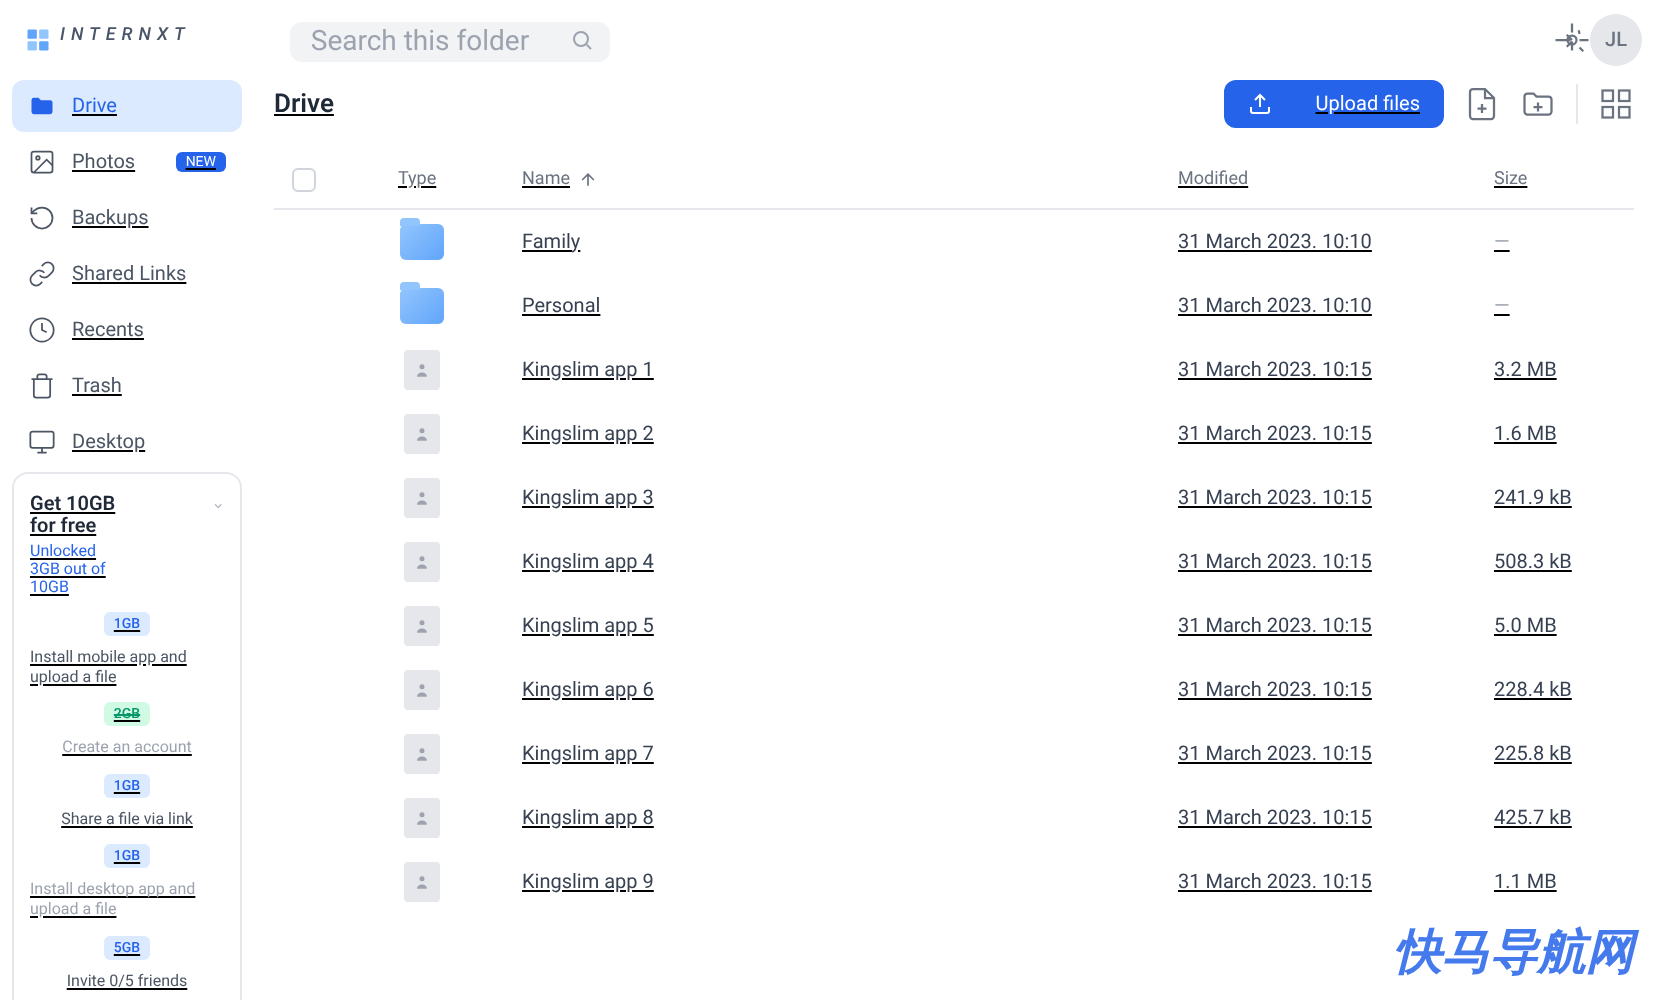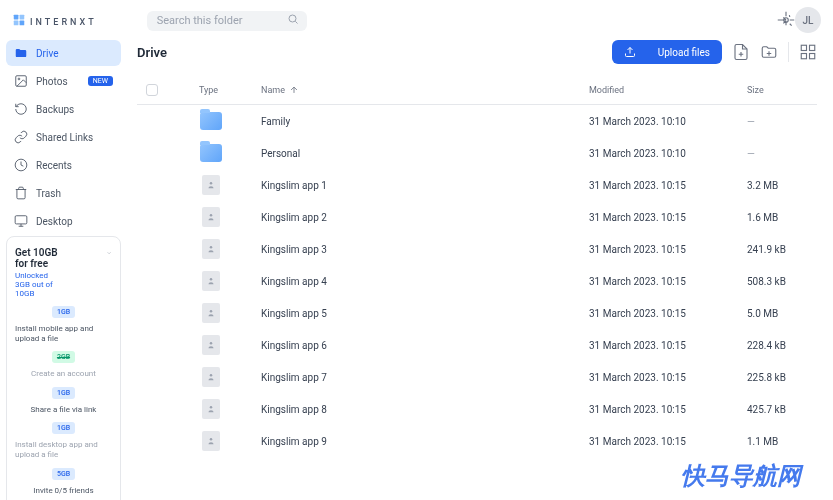--- a/index.html
+++ b/index.html
@@ -1,29 +1,29 @@
 <!DOCTYPE html>
 <html><head>
   <meta charset="utf-8">
   <style>
     * { margin: 0; padding: 0; box-sizing: border-box; font-family: -apple-system, BlinkMacSystemFont, 'Segoe UI', Roboto, sans-serif; }
     body { background: #fff; width: 833px; height: 500px; overflow: hidden; position: relative; }
     
     .header { display: flex; align-items: center; height: 40px; padding: 0 12px; }
-    .logo { display: flex; align-items: flex-end; gap: 4px; }
+    .logo { display: flex; align-items: flex-start; gap: 4px; font-style: italic; }
     .logo-text { font-size: 9px; letter-spacing: 3px; color: #4a5568; font-weight: 500; }
     .search-wrap { margin-left: 50px; position: relative; }
-    .search-input { width: 160px; height: 20px; background: #f1f3f5; border: none; border-radius: 6px; padding: 0 24px 0 10px; font-size: 11px; color: #9ca3af; }
+    .search-input { width: 160px; height: 20px; background: #f1f3f5; border: none; border-radius: 6px; padding: 0 24px 0 10px; font-size: 14px; color: #9ca3af; }
     .search-input::placeholder { color: #9ca3af; }
     .search-icon { position: absolute; right: 8px; top: 4px; color: #9ca3af; }
     .header-right { margin-left: auto; display: flex; align-items: center; }
     .gear-icon { color: #6b7280; cursor: pointer; }
     .avatar { width: 26px; height: 26px; border-radius: 50%; background: #e5e7eb; display: flex; align-items: center; justify-content: center; font-size: 10px; color: #6b7280; font-weight: 500; }
     
-    .layout { display: flex; height: calc(100% - 40px); }
+    .layout { display: flex; height: calc(100% - 40px); text-decoration: underline; }
     
     .sidebar { width: 127px; padding: 0 6px; display: flex; flex-direction: column; }
     .nav-item { display: flex; align-items: center; gap: 8px; padding: 6px 8px; border-radius: 6px; font-size: 10px; color: #4b5563; cursor: pointer; margin-bottom: 2px; }
     .nav-item.active { background: #dbeafe; color: #2563eb; }
     .nav-item svg { width: 14px; height: 14px; }
     .nav-badge { margin-left: auto; background: #2563eb; color: #fff; font-size: 7px; padding: 1px 5px; border-radius: 3px; }
     
     .promo-card { margin-top: auto; background: #fff; border: 1px solid #e5e7eb; border-radius: 8px; padding: 10px 8px; margin-bottom: 10px; }
     .promo-header { display: flex; align-items: start; justify-content: space-between; gap: 42px; }
     .promo-title { font-size: 10px; font-weight: 600; color: #1f2937; }
@@ -61,21 +61,21 @@
     
     .table-body { overflow-y: auto; height: 390px; }
     .row { display: flex; align-items: center; padding: 6px 0; font-size: 10px; color: #374151; cursor: pointer; }
     .type-icon { width: 24px; height: 20px; display: flex; align-items: center; justify-content: center; }
     .folder-icon { width: 22px; height: 18px; background: linear-gradient(135deg, #93c5fd, #60a5fa); border-radius: 3px; position: relative; }
     .folder-icon::before { content: ''; position: absolute; top: -3px; left: 0; width: 10px; height: 4px; background: #93c5fd; border-radius: 2px 2px 0 0; }
     .file-icon { width: 18px; height: 20px; background: #e5e7eb; border-radius: 2px; display: flex; align-items: center; justify-content: center; }
     .file-icon svg { width: 10px; height: 10px; color: #9ca3af; }
     .size-dash { color: #9ca3af; }
     
-    .watermark { position: absolute; bottom: 8px; right: 32px; font-size: 24px; font-weight: 700; font-style: italic; color: #2563eb; opacity: 0.85; }
+    .watermark { position: absolute; bottom: 8px; right: 16px; font-size: 24px; font-weight: 700; font-style: italic; color: #2563eb; opacity: 0.85; }
   </style>
 </head>
 <body>
 
 <div class="header">
   <div class="logo">
     <svg width="14" height="14" viewBox="0 0 24 24">
         <rect x="3" y="3" width="8" height="8" fill="#60a5fa" rx="1"></rect>
         <rect x="13" y="3" width="8" height="8" fill="#93c5fd" rx="1"></rect>
         <rect x="3" y="13" width="8" height="8" fill="#93c5fd" rx="1"></rect>

